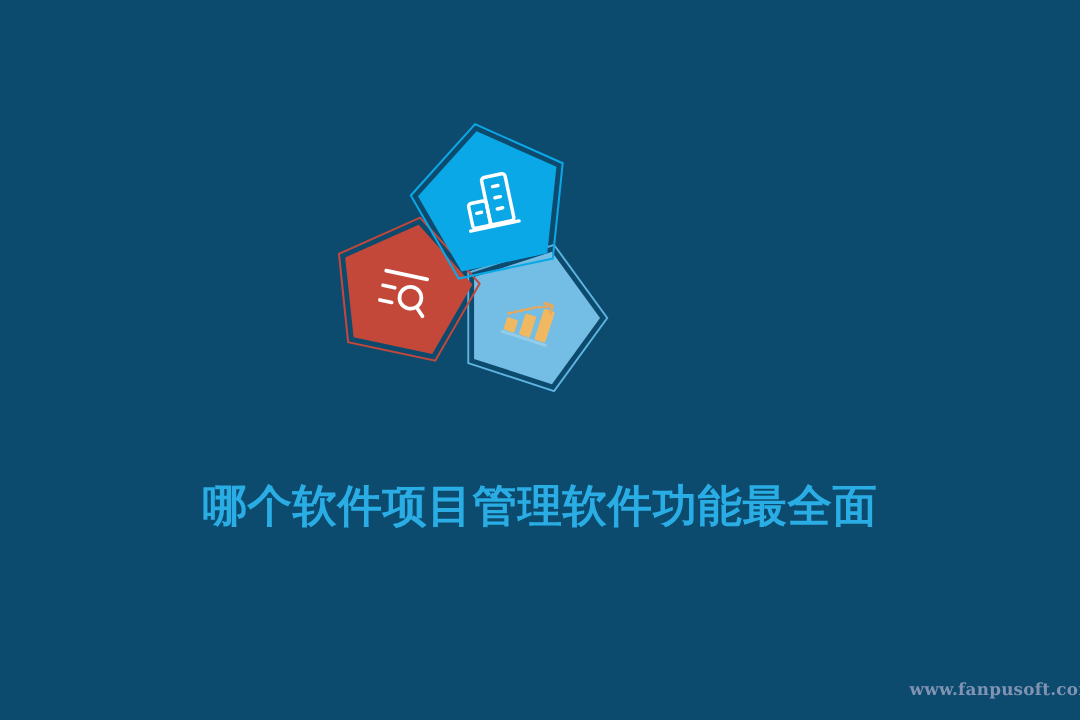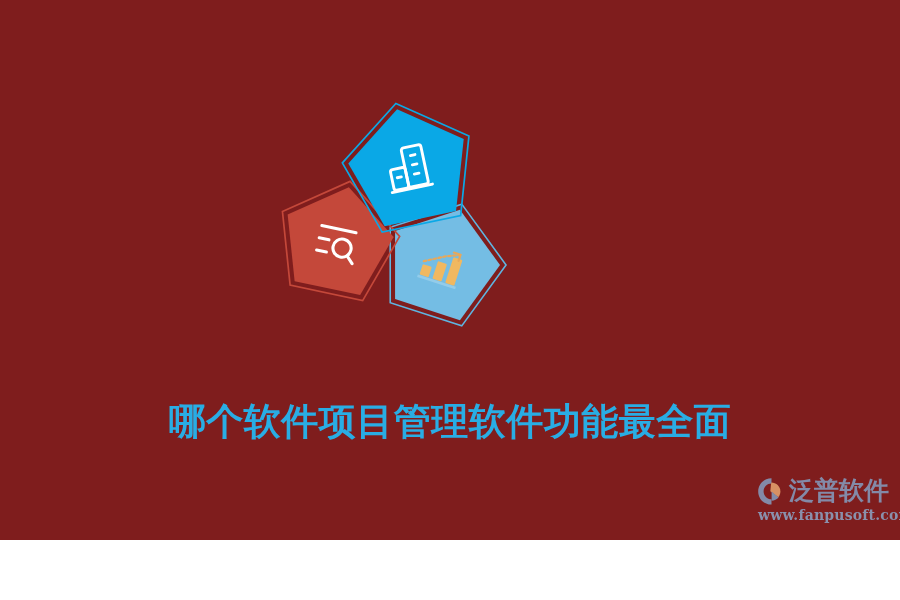--- a/index.html
+++ b/index.html
@@ -11,22 +11,22 @@
     height: 600px;
     background: #ffffff;
     font-family: "Liberation Sans", sans-serif;
     overflow: hidden;
     position: relative;
   }
 
   #canvas {
     position: relative;
     width: 900px;
-    height: 540px;
-    background: #7f1d1d;
+    height: 600px;
+    background: #0c4a6e;
   }
 
   
   .pentagon-cluster {
     position: absolute;
     left: 260px;
     top: 95px;
     width: 270px;
     height: 255px;
   }
@@ -174,26 +174,16 @@
           </g>
         </g>
       </svg>
     </div>
 
   </div>
 
   <div class="page-title">哪个软件项目管理软件功能最全面</div>
 
   <div class="watermark">
-    <div class="wm-row">
-      <div class="wm-mark">
-        <svg width="30" height="30" viewBox="0 0 30 30" aria-hidden="true">
-          <path d="M15.5,2.2 C8.1,2.2 2.2,8.1 2.2,15.4 C2.2,22.8 8.1,28.6 15.5,28.6 L15.5,23.2 C11.1,23.2 7.6,19.7 7.6,15.4 C7.6,11.1 11.1,7.6 15.5,7.6 Z" fill="#8494b4"></path>
-          <path d="M15.2,6.6 C20.3,6.6 24.4,10.6 24.4,15.5 C24.4,17.6 23.6,19.6 22.3,21.2 L14.3,15.3 Z" fill="#e09a6a"></path>
-          <path d="M22.6,21.6 C20.9,23.5 18.4,24.7 15.6,24.7 L15.6,15.6 Z" fill="#8494b4"></path>
-        </svg>
-      </div>
-      <div class="wm-cn">泛普软件</div>
-    </div>
     <div class="wm-url">www.fanpusoft.com</div>
   </div>
 
 </div>
 
 </body></html>

